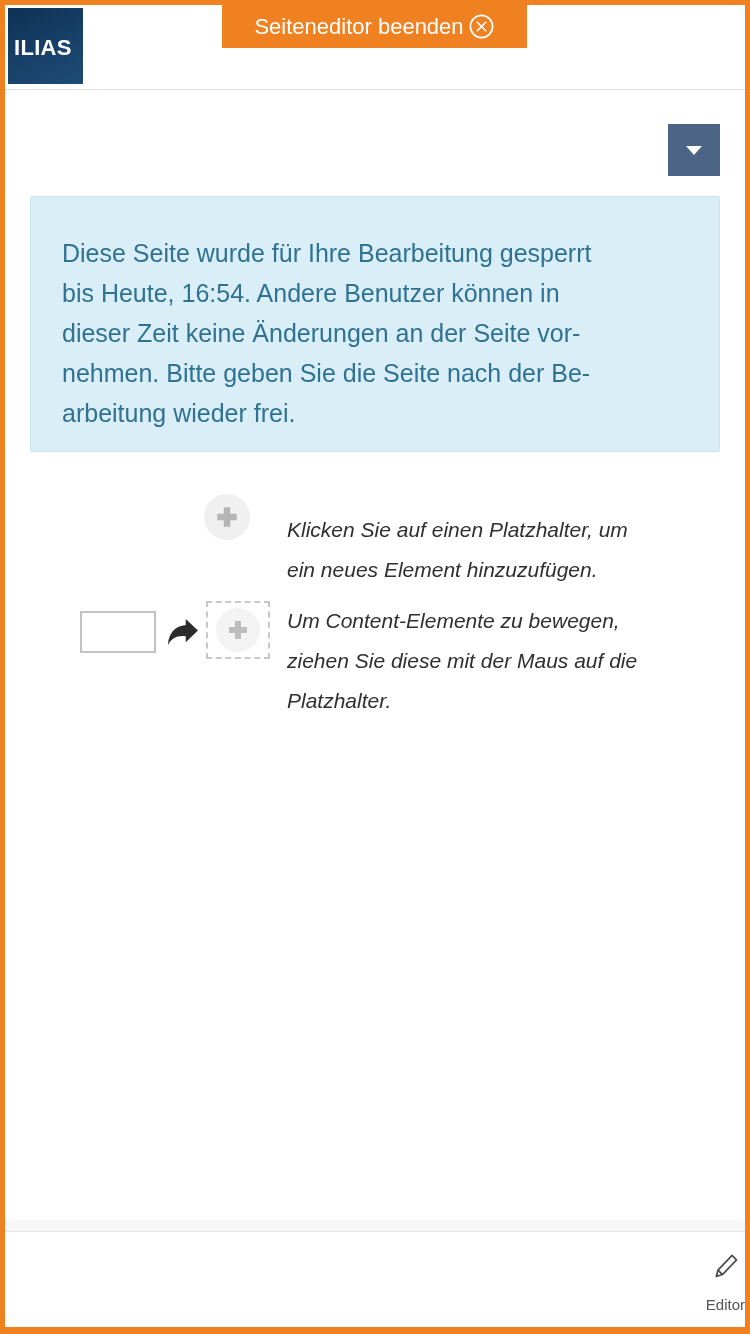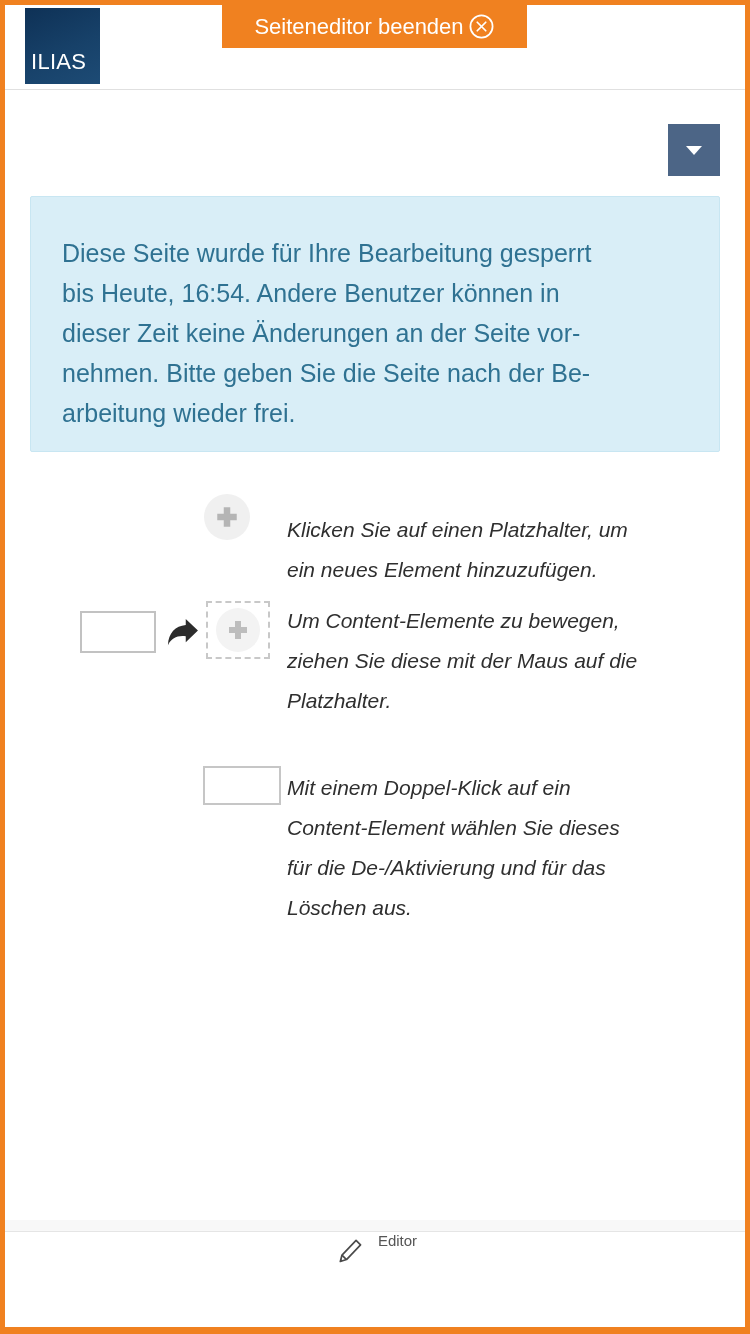--- a/index.html
+++ b/index.html
@@ -11,24 +11,24 @@
   .frame{
     position:absolute;inset:0;border:5px solid #f08120;border-bottom-width:7px;
     pointer-events:none;z-index:60;
   }
   
   .header{
     position:absolute;left:5px;top:5px;right:5px;height:85px;background:#fff;
     border-bottom:1px solid #e0e0e0;z-index:5;
   }
   .logo{
-    position:absolute;left:20px;top:3px;width:75px;height:76px;
+    position:absolute;left:3px;top:3px;width:75px;height:76px;
     background:linear-gradient(155deg,#0e3156 0%,#174169 55%,#1d4b75 100%);
     color:#fff;display:flex;align-items:flex-end;
-    padding:9px 6px;font-weight:normal;font-size:22px;letter-spacing:.3px;
+    padding:23px 6px;font-weight:bold;font-size:22px;letter-spacing:.3px;
   }
   .exit-banner{
     position:absolute;left:217px;top:0;width:305px;height:43px;background:#f08120;
     color:#fff;display:flex;align-items:center;justify-content:center;gap:4px;
     font-size:22px;cursor:pointer;
   }
   .exit-banner svg{display:block;}
   
   .tabs{position:absolute;left:32px;top:124px;display:flex;align-items:center;z-index:4;}
   .tab{color:#fff;font-size:22px;padding:0 21px;white-space:nowrap;cursor:pointer;}
@@ -75,21 +75,21 @@
   .dashed-box{
     width:64px;height:58px;border:2px dashed #c8c8c8;background:#fff;flex:none;
     display:flex;align-items:center;justify-content:center;
   }
   .dashed-box .plus-circle{width:44px;height:44px;background:#f3f3f3;}
   .demo-box2{width:78px;height:39px;border:2px solid #c6c6c6;background:#fff;flex:none;}
   
   .pre-footer{position:absolute;left:5px;right:5px;bottom:103px;height:11px;background:#f8f8f8;}
   .footer{
     position:absolute;left:5px;right:5px;bottom:7px;height:96px;background:#fff;
-    border-top:1px solid #e5e5e5;display:flex;flex-direction:row;align-items:flex-start;
+    border-top:1px solid #e5e5e5;display:flex;flex-direction:column;align-items:flex-end;
     justify-content:center;gap:9px;cursor:pointer;
   }
   .footer-label{font-size:15px;color:#555;}
 </style>
 </head>
 <body>
 
 <div class="page">
 
   <div class="header">
@@ -144,29 +144,20 @@
             <path d="M9 3 h6 v6 h6 v6 h-6 v6 h-6 v-6 H3 V9 h6 Z" fill="#bdbdbd"></path>
           </svg>
         </div>
       </div>
     </div>
     <div class="itext">Um Content-Elemente zu bewegen,
 ziehen Sie diese mit der Maus auf die
 Platzhalter.</div>
   </div>
 
-  <div class="instr instr-select">
-    <div class="icol">
-      <div class="demo-box2"></div>
-    </div>
-    <div class="itext">Mit einem Doppel-Klick auf ein
-Content-Element wählen Sie dieses
-für die De-/Aktivierung und für das
-Löschen aus.</div>
-  </div>
 
   <div class="pre-footer"></div>
   <div class="footer">
     <span>
       <svg width="36" height="36" viewBox="0 0 32 32">
         <g fill="none" stroke="#4a4a4a" stroke-width="1.5" stroke-linejoin="round">
           <path d="M8 20.5 L20.5 7.5 L24.5 11.5 L12 24.5 L6.5 26.2 L8 20.5 Z"></path>
           <path d="M8 20.5 L12 24.5"></path>
         </g>
         <path d="M6.5 26.2 L8.6 25.6 L7.1 24.1 Z" fill="#4a4a4a"></path>

